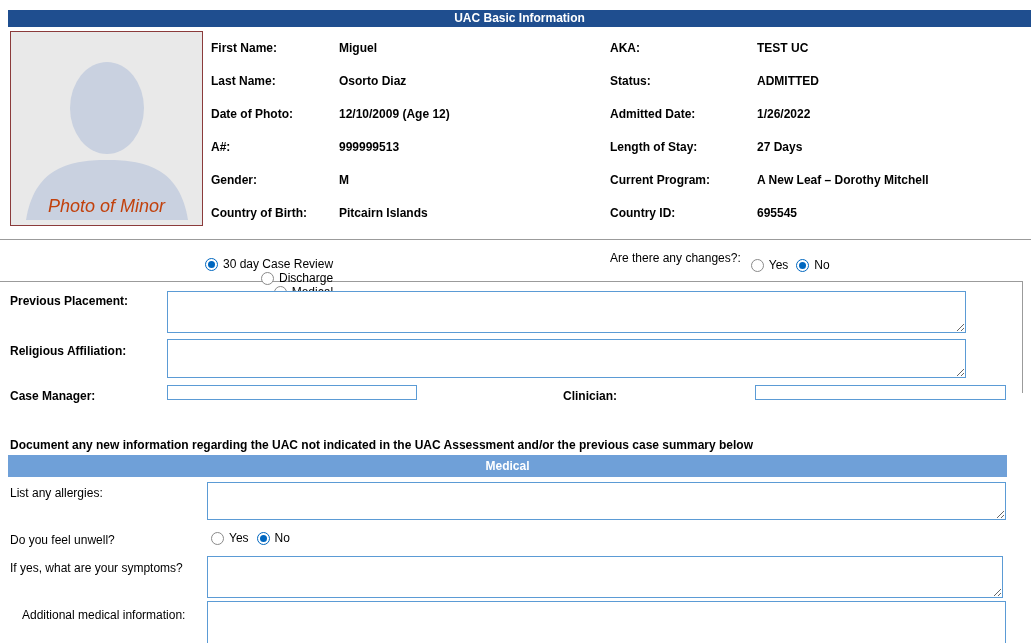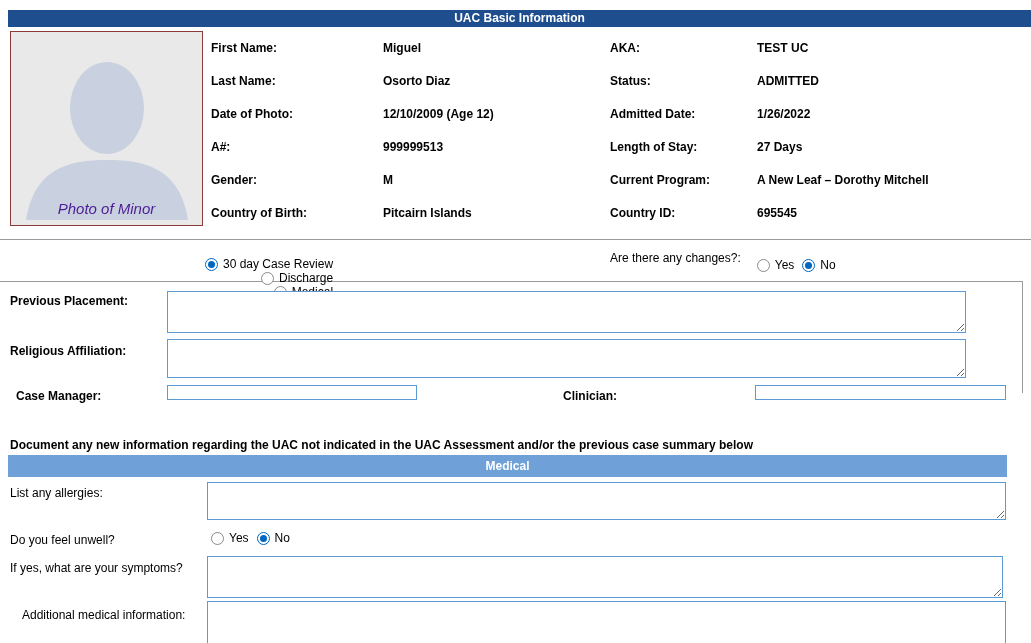--- a/index.html
+++ b/index.html
@@ -8,44 +8,44 @@
           font-size:12px; color:#000; font-family:"Liberation Sans", sans-serif; }
 
   .bar { position:absolute; color:#fff; font-weight:bold; text-align:center; font-size:12px; }
   .bar-basic { left:8px; right:0; top:10px; height:17px; line-height:17px; background:var(--header-bg,#1F4E8F); }
   .bar-medical { left:8px; top:455px; width:999px; height:22px; line-height:22px; background:var(--medical-bg,#6FA0D8); }
 
   .photo { position:absolute; left:10px; top:31px; width:193px; height:195px;
            border:1px solid var(--photo-border,#8B3B3B); background:#e9e9e9; overflow:hidden; }
   .photo svg { position:absolute; left:7px; top:8px; }
   .photo-caption { position:absolute; bottom:8px; width:100%; text-align:center;
-                   font-style:italic; color:#4c1d95; font-size:15px; }
+                   font-style:italic; color:#c2410c; font-size:18px; }
 
   .info-col { position:absolute; top:31px; }
   .info-col-left { left:211px; }
   .info-col-right { left:610px; }
   .info-row { display:flex; height:33px; align-items:center; font-weight:bold; white-space:nowrap; }
-  .info-col-left .lbl { width:172px; flex:none; }
+  .info-col-left .lbl { width:128px; flex:none; }
   .info-col-right .lbl { width:147px; flex:none; }
 
   .hr { position:absolute; height:1px; background:#9b9b9b; }
   .vline { position:absolute; width:1px; background:#9b9b9b; }
 
   .radio-row { position:absolute; left:205px; top:257px; display:flex; align-items:flex-end;flex-direction:column; }
   .radio-row .radio-opt { margin-right:16px; }
   .radio-opt { display:inline-flex; align-items:center; cursor:default; }
   .radio { width:13px; height:13px; border-radius:50%; border:1px solid #8a8a8a; background:#fff;
            position:relative; flex:none; }
   .radio.checked { border-color:var(--radio-selected,#0067C0); }
   .radio.checked::after { content:""; position:absolute; left:2px; top:2px; width:7px; height:7px;
                           border-radius:50%; background:var(--radio-selected,#0067C0); }
   .optlbl { margin-left:5px; }
 
   .changes { position:absolute; left:610px; top:251px; display:flex; align-items:flex-start; }
-  .changes .q { margin-right:16px; }
+  .changes .q { margin-right:10px; }
   .changes .radio-opt { margin-top:7px; margin-right:8px; }
 
   .flabel { position:absolute; font-weight:bold; white-space:nowrap; }
   .mlabel { position:absolute; font-weight:normal; white-space:nowrap; }
 
   textarea.box { position:absolute; border:1px solid var(--field-border,#5B9BD5); resize:both;
                  font-family:"Liberation Sans", sans-serif; font-size:12px; padding:2px 4px;
                  outline:none; background:#fff; }
   input.line { position:absolute; border:1px solid var(--field-border,#5B9BD5); height:15px;
                font-family:"Liberation Sans", sans-serif; font-size:12px; padding:0 3px;
@@ -154,21 +154,21 @@
       <span class="optlbl">No</span>
     </label>
   </div>
 
   <span class="flabel" style="left:10px; top:294px;">Previous Placement:</span>
   <textarea class="box" style="left: 167px; top: 291px; width: 799px; height: 42px;"></textarea>
 
   <span class="flabel" style="left:10px; top:344px;">Religious Affiliation:</span>
   <textarea class="box" style="left: 167px; top: 339px; width: 799px; height: 39px;"></textarea>
 
-  <span class="flabel" style="left:16px; top:389px;">Case Manager:</span>
+  <span class="flabel" style="left:10px; top:389px;">Case Manager:</span>
   <input class="line" style="left: 167px; top: 385px; width: 250px;" type="text" value="">
 
   <span class="flabel" style="left:563px; top:389px;">Clinician:</span>
   <input class="line" style="left: 755px; top: 385px; width: 251px;" type="text" value="">
 
   <div class="instruction">Document any new information regarding the UAC not indicated in the UAC Assessment and/or the previous case summary below</div>
 
   <div class="bar bar-medical">
     <span>Medical</span>
   </div>

